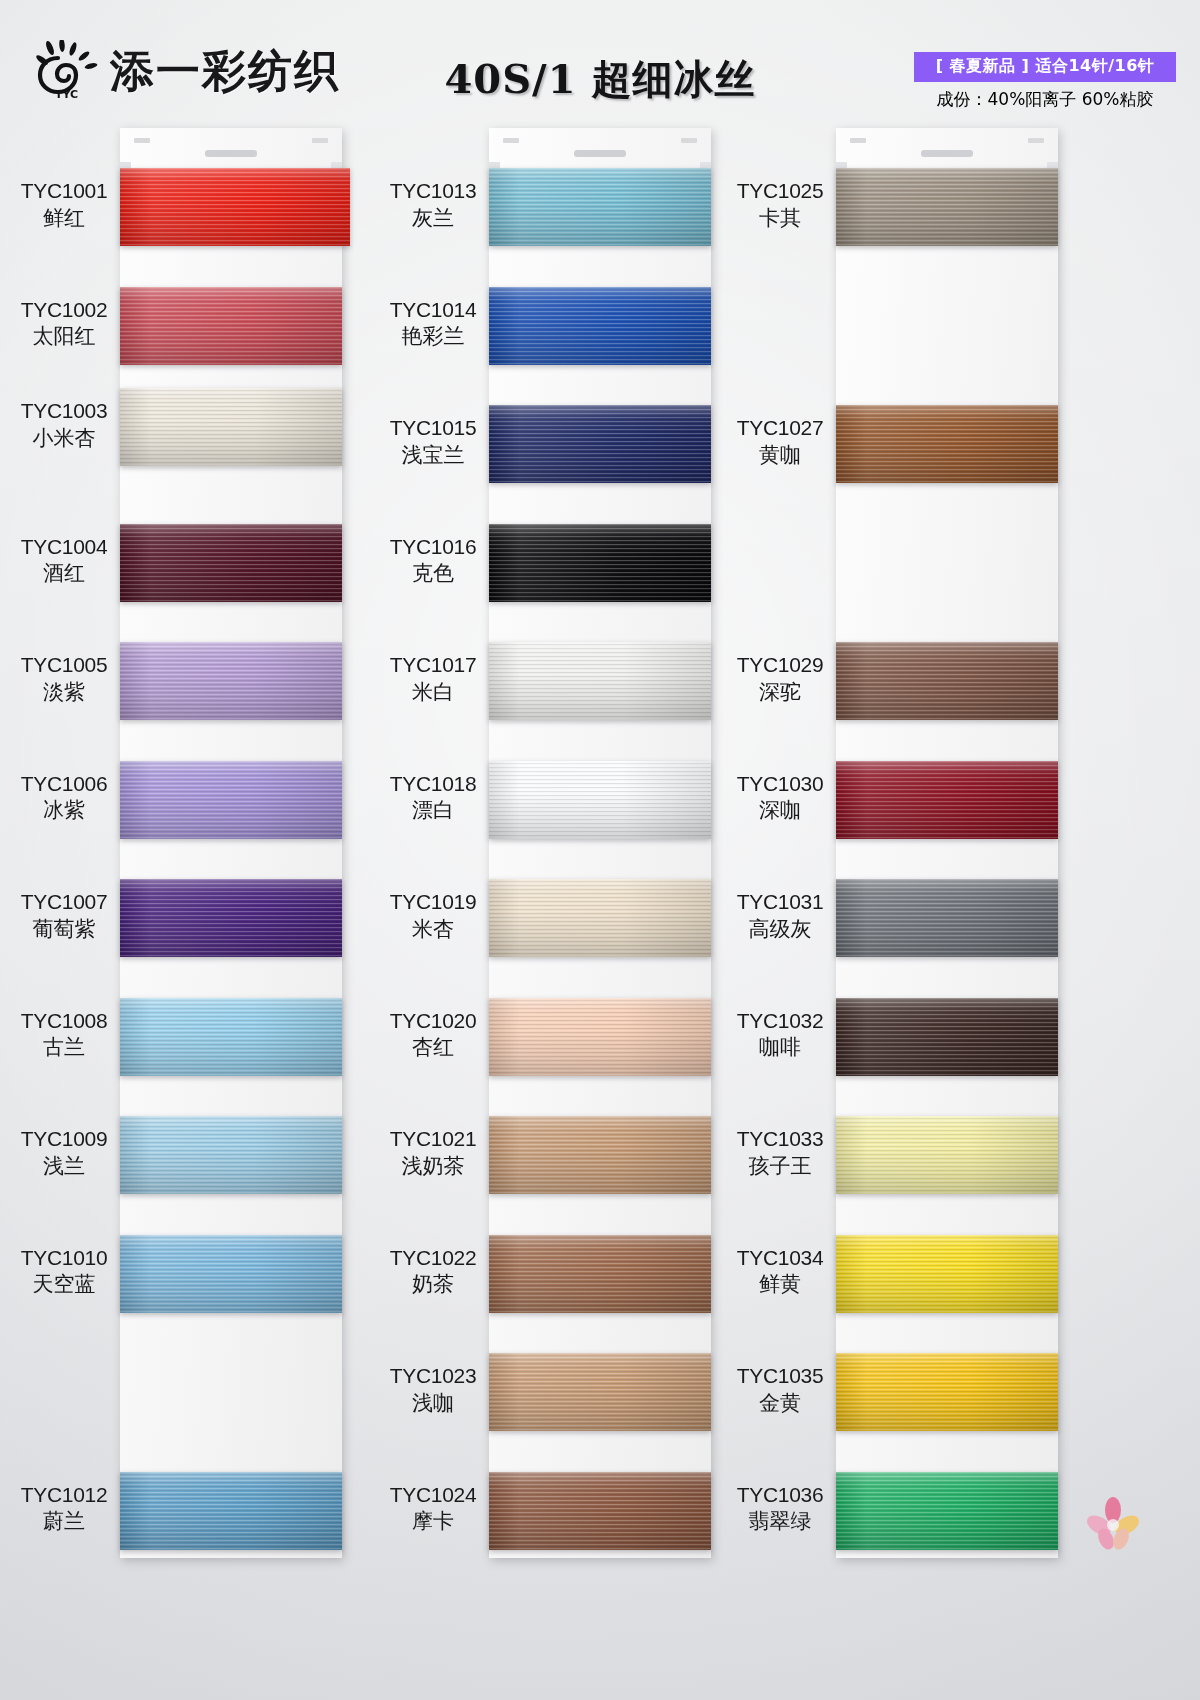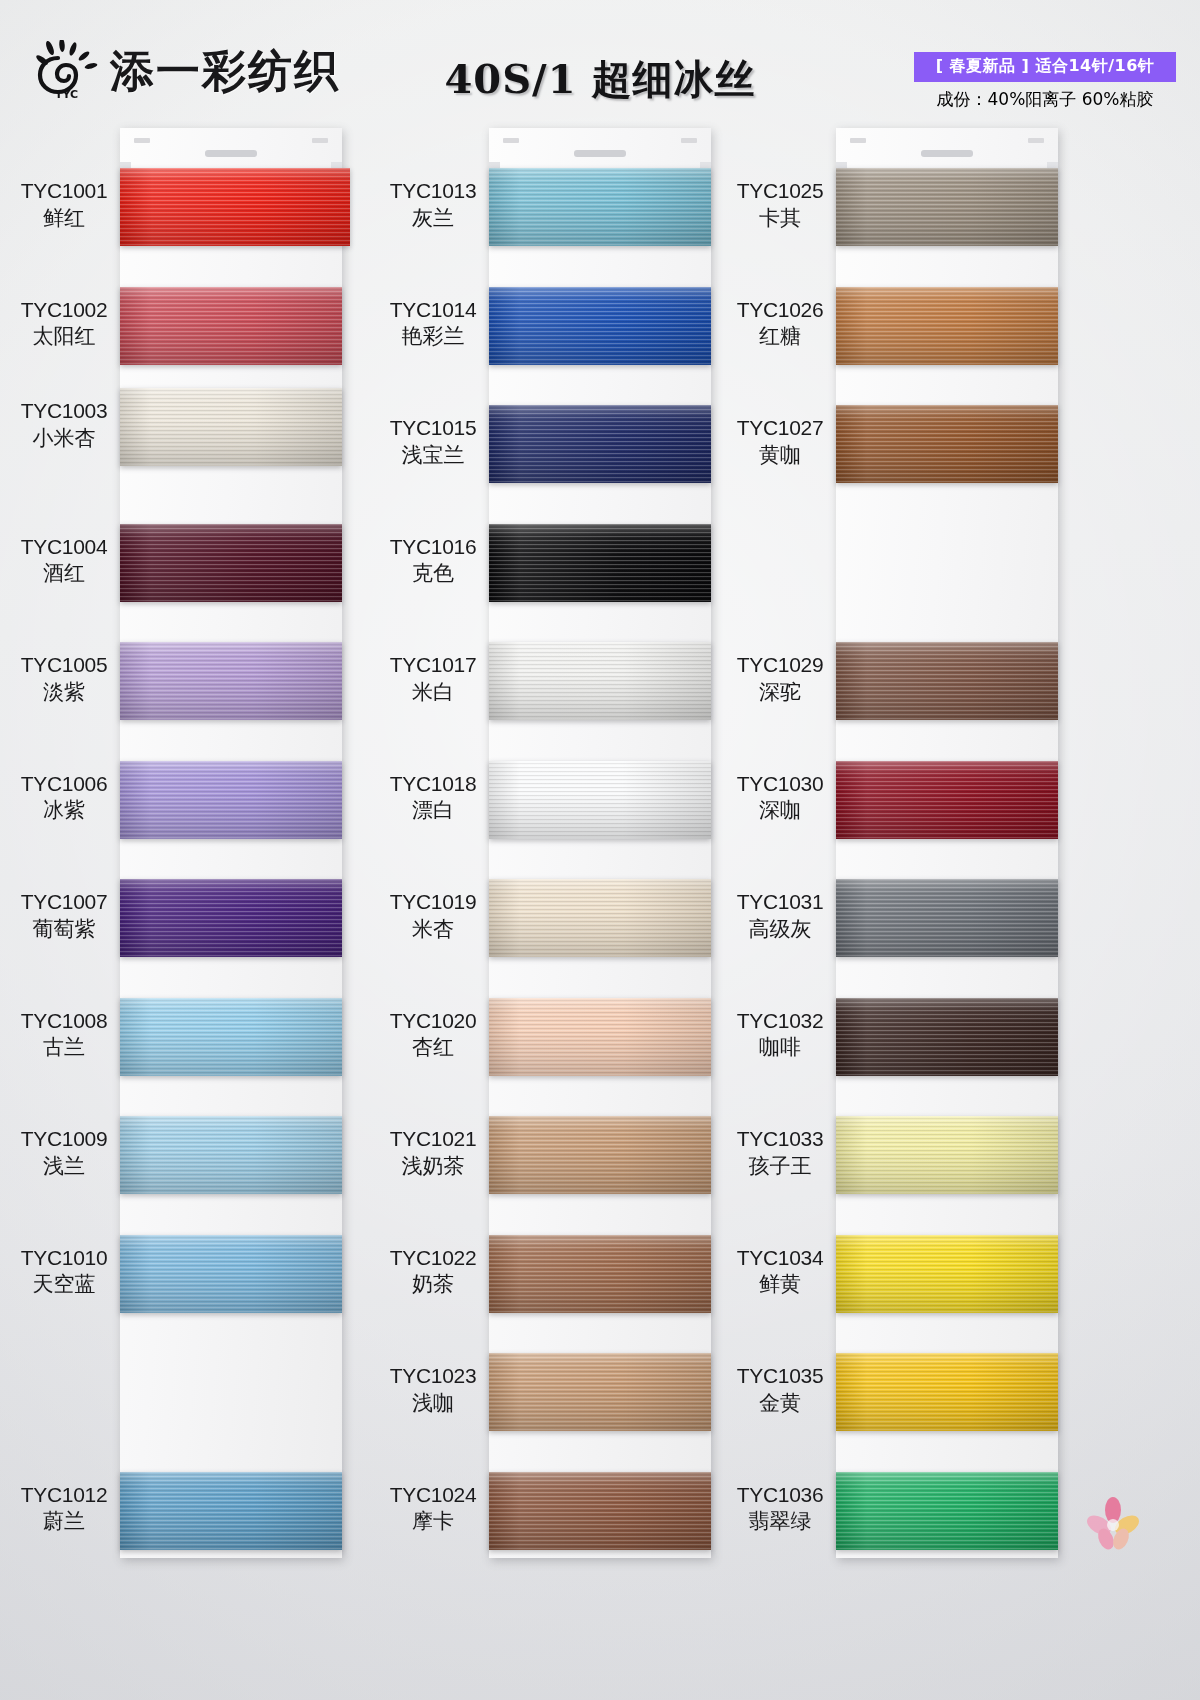--- a/index.html
+++ b/index.html
@@ -453,31 +453,20 @@
         <div class="swatch-label">
           <div class="code">TYC1025</div>
           <div class="name">卡其</div>
         </div>
         <div class="yarn">
           <div class="base" style="background: rgb(155, 143, 128);"></div>
           <div class="threads"></div>
           <div class="sheen"></div>
         </div>
       </div>
-      <div class="row" style="top: 152.5px;">
-        <div class="swatch-label">
-          <div class="code">TYC1026</div>
-          <div class="name">红糖</div>
-        </div>
-        <div class="yarn">
-          <div class="base" style="background: rgb(192, 122, 66);"></div>
-          <div class="threads"></div>
-          <div class="sheen"></div>
-        </div>
-      </div>
       <div class="row" style="top: 271px;">
         <div class="swatch-label">
           <div class="code">TYC1027</div>
           <div class="name">黄咖</div>
         </div>
         <div class="yarn">
           <div class="base" style="background: rgb(148, 86, 44);"></div>
           <div class="threads"></div>
           <div class="sheen"></div>
         </div>

